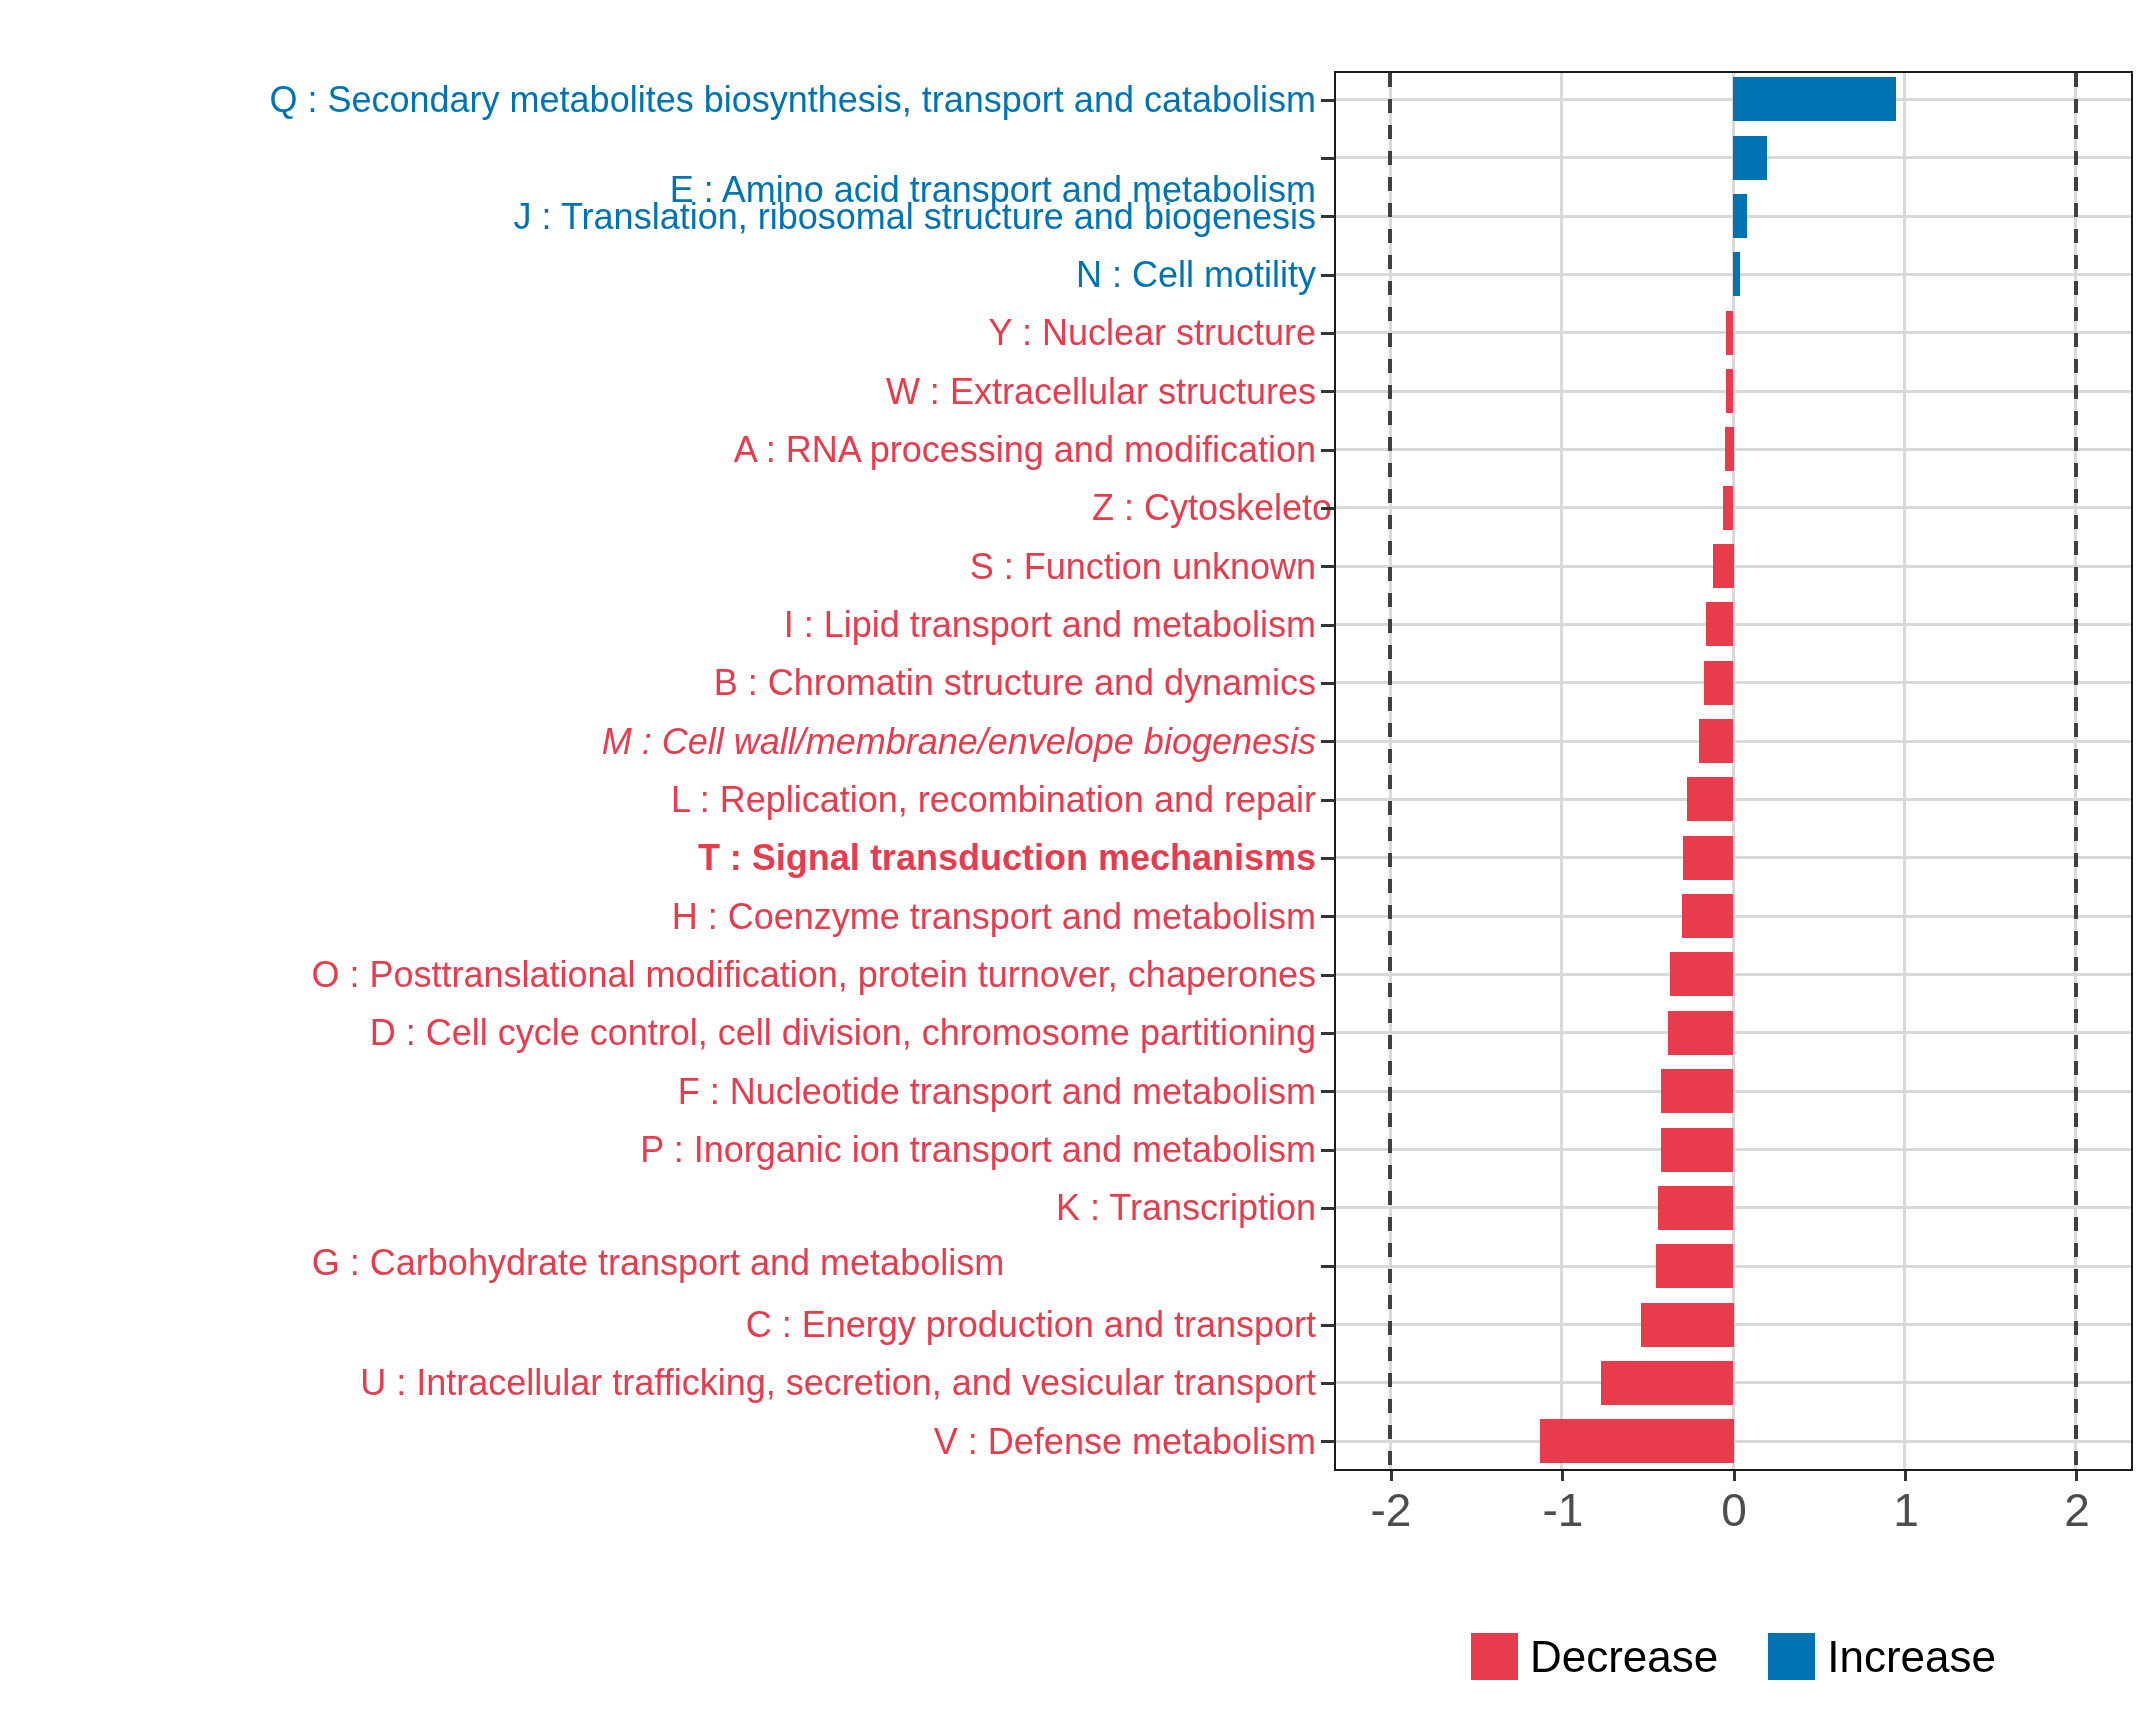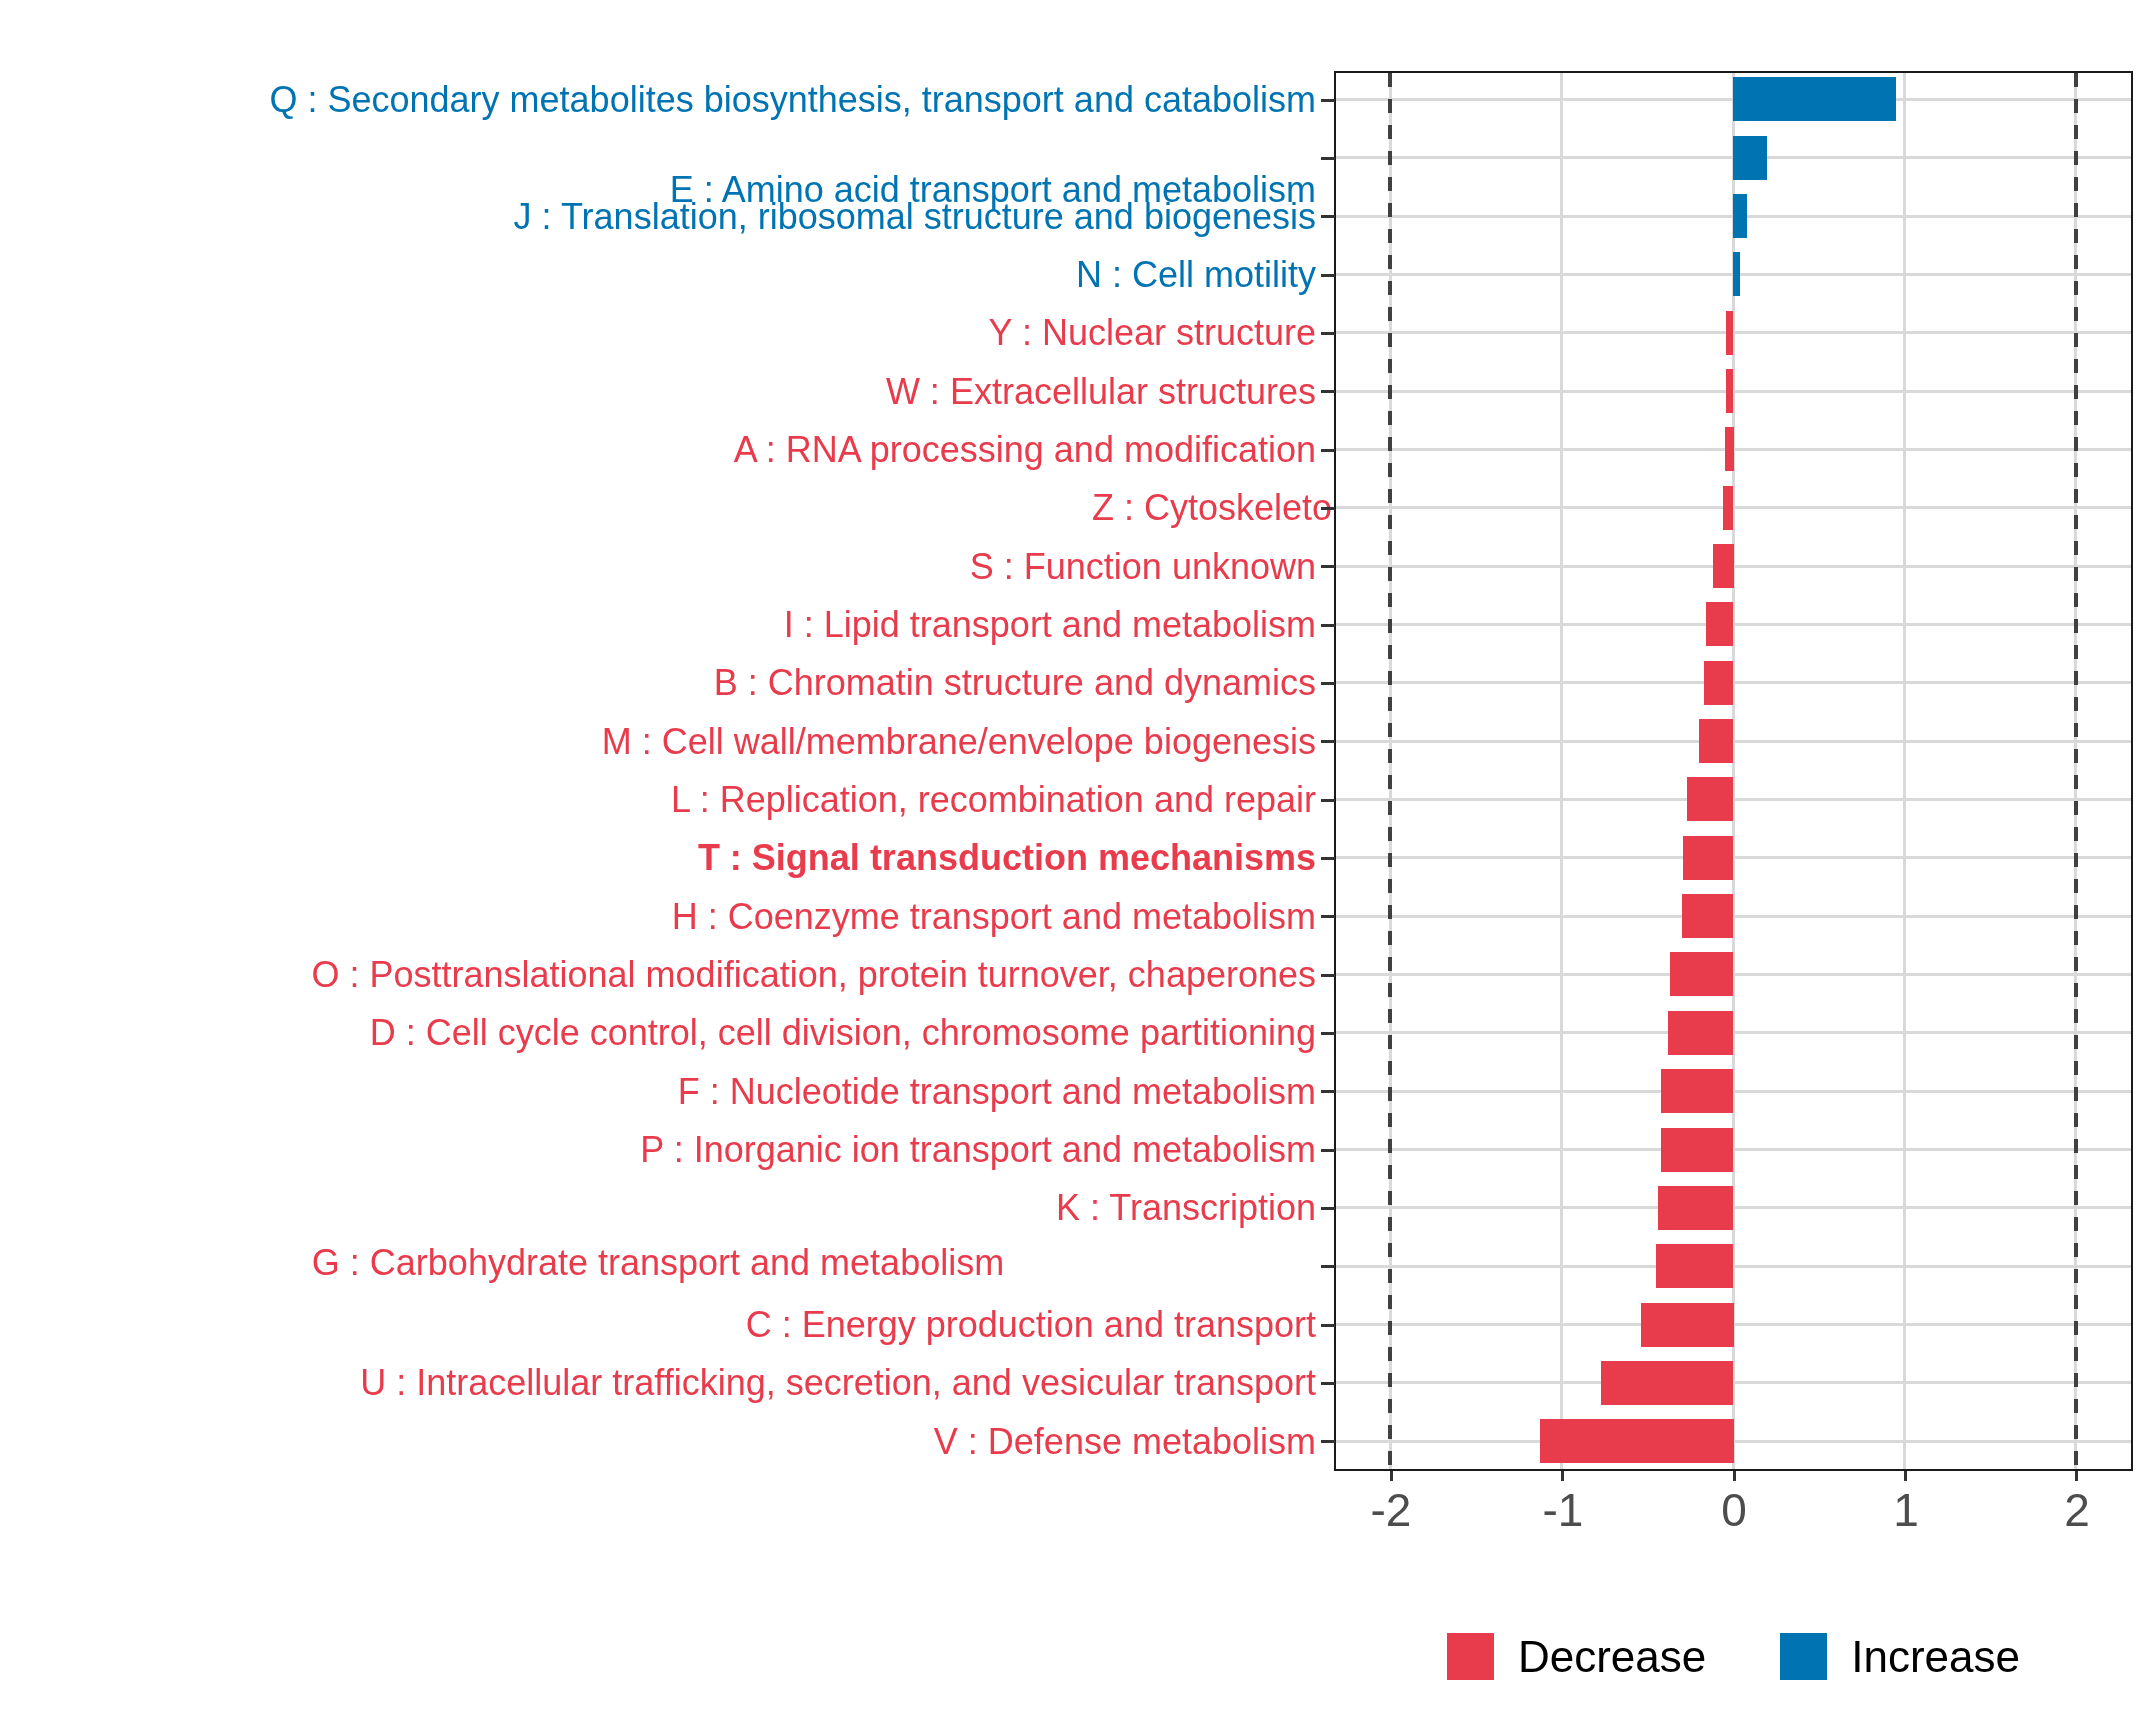--- a/index.html
+++ b/index.html
@@ -28,21 +28,21 @@
     position:absolute;top:1483px;transform:translateX(-50%);
     font-size:46px;color:#4d4d4d;
   }
   #axis-title{
     position:absolute;top:1547px;left:1334px;width:799px;text-align:center;
     font-size:54px;font-weight:bold;color:#000000;
   }
   
   #legend{
     position:absolute;top:1624px;left:1334px;width:799px;height:65px;
-    display:flex;align-items:center;justify-content:center;gap:24px;
+    display:flex;align-items:center;justify-content:center;gap:12px;
     font-size:44px;color:#000000;
   }
   .legend-key{display:inline-block;width:47px;height:47px;}
   .legend-spacer{display:inline-block;width:26px;}
 </style>
 </head>
 <body>
 
 <div id="stage">
   <div id="labels-layer">
@@ -50,21 +50,21 @@
       <div class="cat-label" style="top: 129px; height: 58px; line-height: 58px; width: 1316px; color: rgb(0, 116, 179); margin-top: 32px;">E : Amino acid transport and metabolism</div>
       <div class="cat-label" style="top: 188px; height: 58px; line-height: 58px; width: 1316px; color: rgb(0, 116, 179);">J : Translation, ribosomal structure and biogenesis</div>
       <div class="cat-label" style="top: 246px; height: 58px; line-height: 58px; width: 1316px; color: rgb(0, 116, 179);">N : Cell motility</div>
       <div class="cat-label" style="top: 304px; height: 58px; line-height: 58px; width: 1316px; color: rgb(232, 59, 76);">Y : Nuclear structure</div>
       <div class="cat-label" style="top: 363px; height: 58px; line-height: 58px; width: 1316px; color: rgb(232, 59, 76);">W : Extracellular structures</div>
       <div class="cat-label" style="top: 421px; height: 58px; line-height: 58px; width: 1316px; color: rgb(232, 59, 76);">A : RNA processing and modification</div>
       <div class="cat-label" style="top: 479px; height: 58px; line-height: 58px; width: 1316px; color: rgb(232, 59, 76); padding-left: 36px;">Z : Cytoskeleton</div>
       <div class="cat-label" style="top: 538px; height: 58px; line-height: 58px; width: 1316px; color: rgb(232, 59, 76);">S : Function unknown</div>
       <div class="cat-label" style="top: 596px; height: 58px; line-height: 58px; width: 1316px; color: rgb(232, 59, 76);">I : Lipid transport and metabolism</div>
       <div class="cat-label" style="top: 654px; height: 58px; line-height: 58px; width: 1316px; color: rgb(232, 59, 76);">B : Chromatin structure and dynamics</div>
-      <div class="cat-label" style="top: 713px; height: 58px; line-height: 58px; width: 1316px; color: rgb(232, 59, 76);">M : Cell wall/membrane/envelope biogenesis</div>
+      <div class="cat-label" style="top: 713px; height: 58px; line-height: 58px; width: 1316px; color: rgb(232, 59, 76); font-style: italic;">M : Cell wall/membrane/envelope biogenesis</div>
       <div class="cat-label" style="top: 771px; height: 58px; line-height: 58px; width: 1316px; color: rgb(232, 59, 76);">L : Replication, recombination and repair</div>
       <div class="cat-label" style="top: 829px; height: 58px; line-height: 58px; width: 1316px; color: rgb(232, 59, 76); font-weight: bold;">T : Signal transduction mechanisms</div>
       <div class="cat-label" style="top: 888px; height: 58px; line-height: 58px; width: 1316px; color: rgb(232, 59, 76);">H : Coenzyme transport and metabolism</div>
       <div class="cat-label" style="top: 946px; height: 58px; line-height: 58px; width: 1316px; color: rgb(232, 59, 76);">O : Posttranslational modification, protein turnover, chaperones</div>
       <div class="cat-label" style="top: 1004px; height: 58px; line-height: 58px; width: 1316px; color: rgb(232, 59, 76);">D : Cell cycle control, cell division, chromosome partitioning</div>
       <div class="cat-label" style="top: 1063px; height: 58px; line-height: 58px; width: 1316px; color: rgb(232, 59, 76);">F : Nucleotide transport and metabolism</div>
       <div class="cat-label" style="top: 1121px; height: 58px; line-height: 58px; width: 1316px; color: rgb(232, 59, 76);">P : Inorganic ion transport and metabolism</div>
       <div class="cat-label" style="top: 1179px; height: 58px; line-height: 58px; width: 1316px; color: rgb(232, 59, 76);">K : Transcription</div>
       <div class="cat-label" style="top: 1234px; height: 58px; line-height: 58px; width: 1316px; color: rgb(232, 59, 76); text-align: center;">G : Carbohydrate transport and metabolism</div>
       <div class="cat-label" style="top: 1296px; height: 58px; line-height: 58px; width: 1316px; color: rgb(232, 59, 76);">C : Energy production and transport</div>

